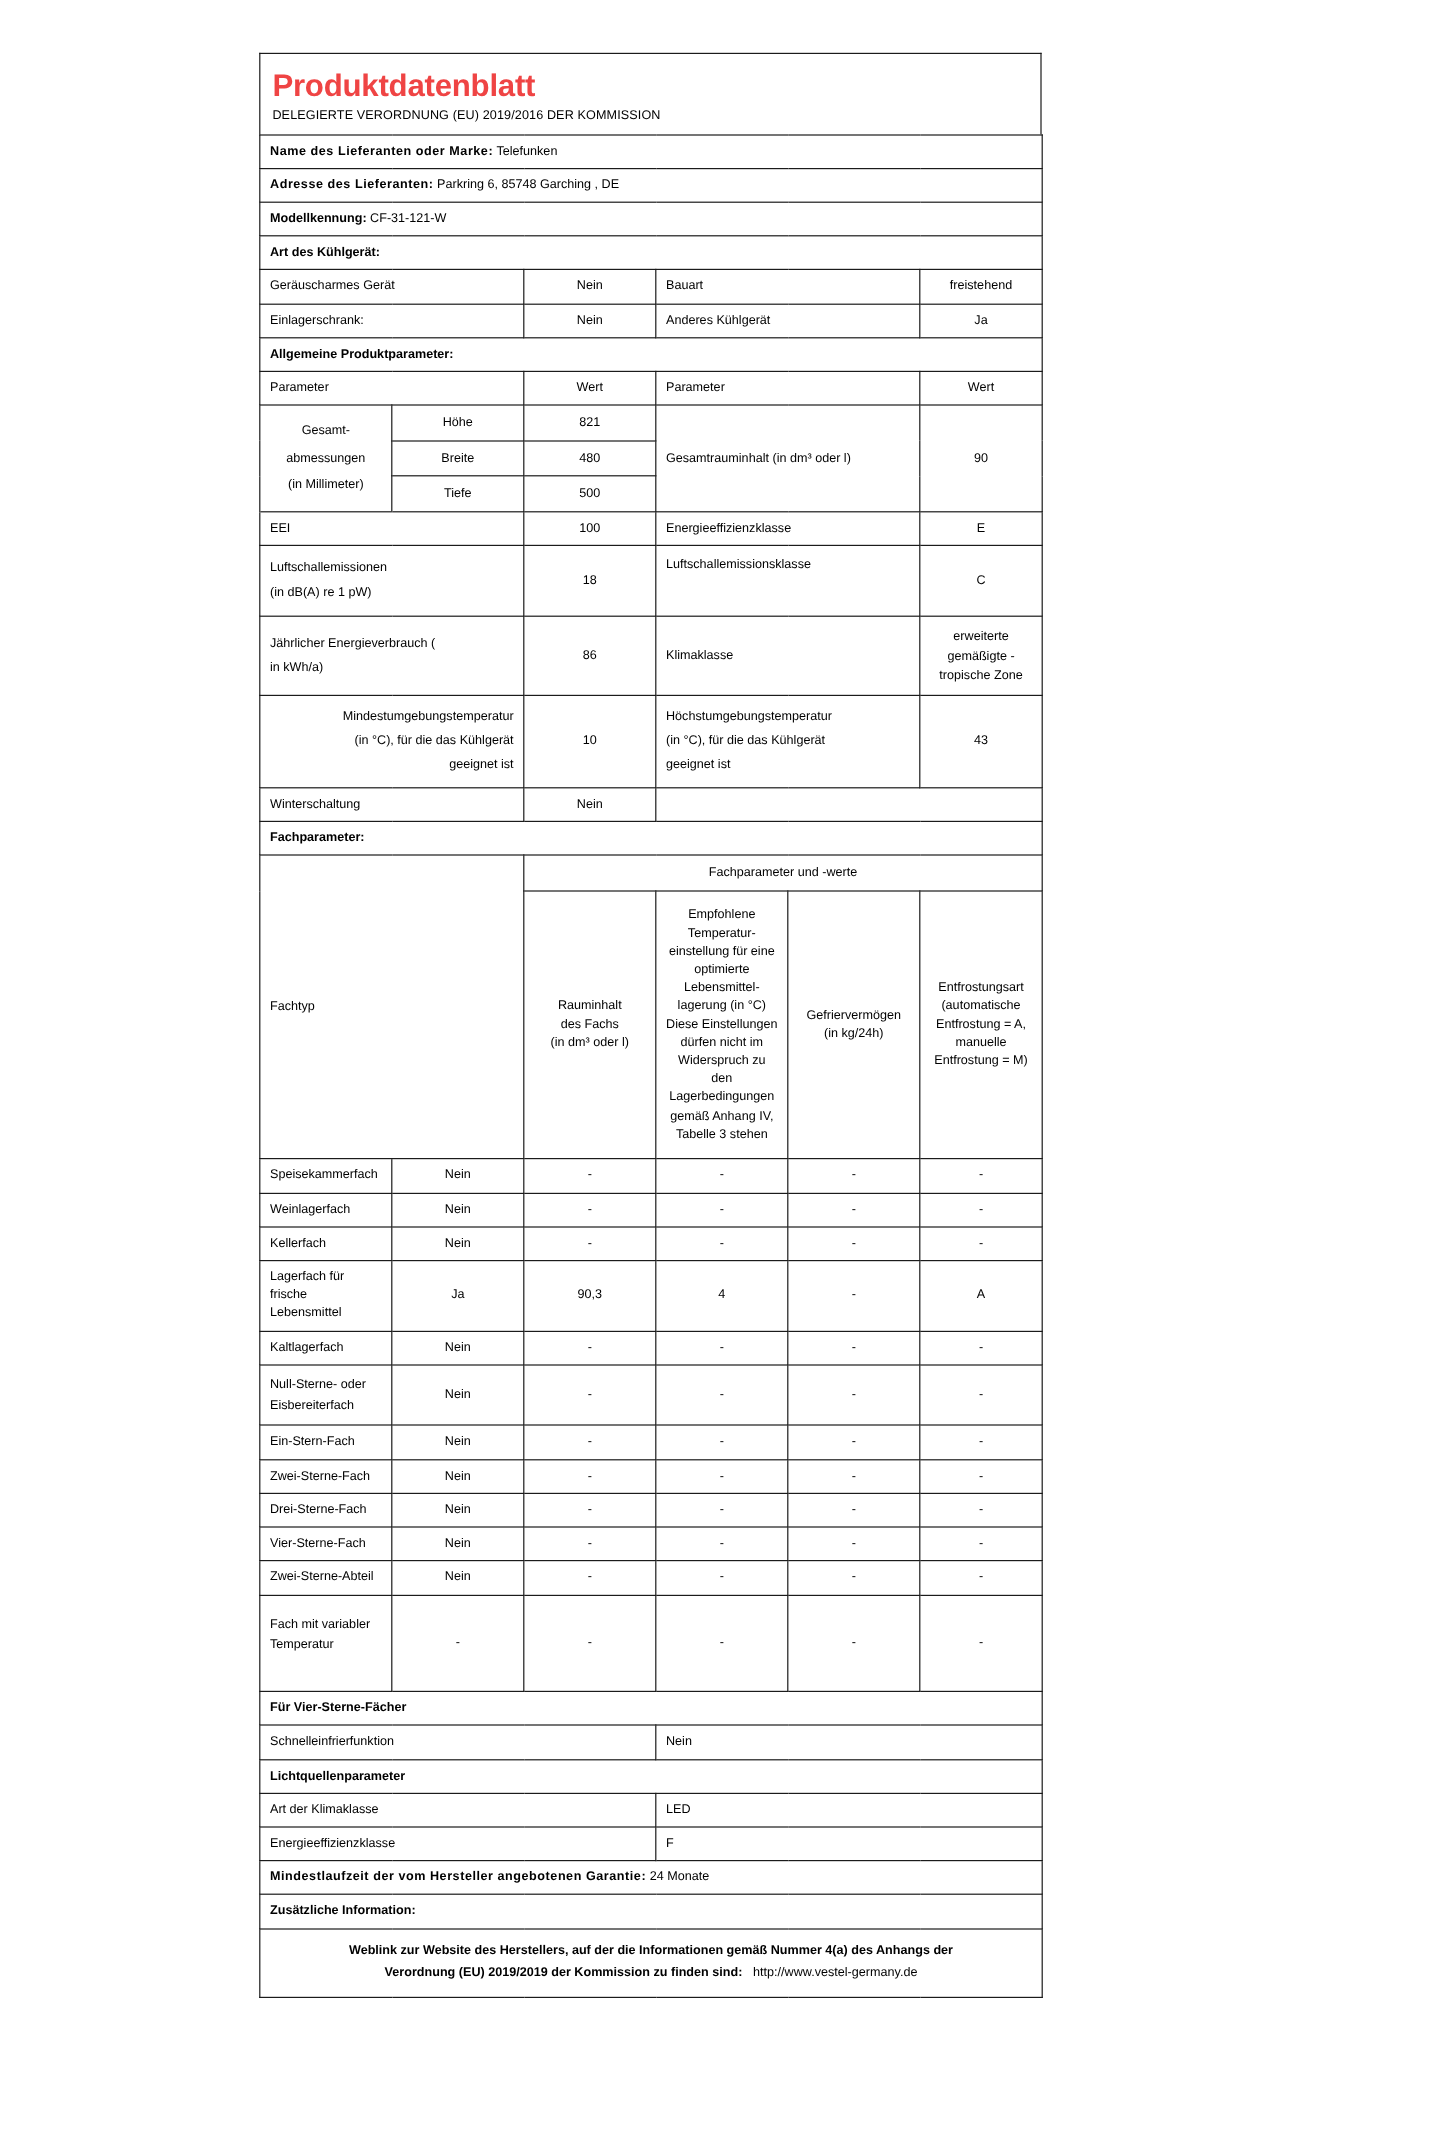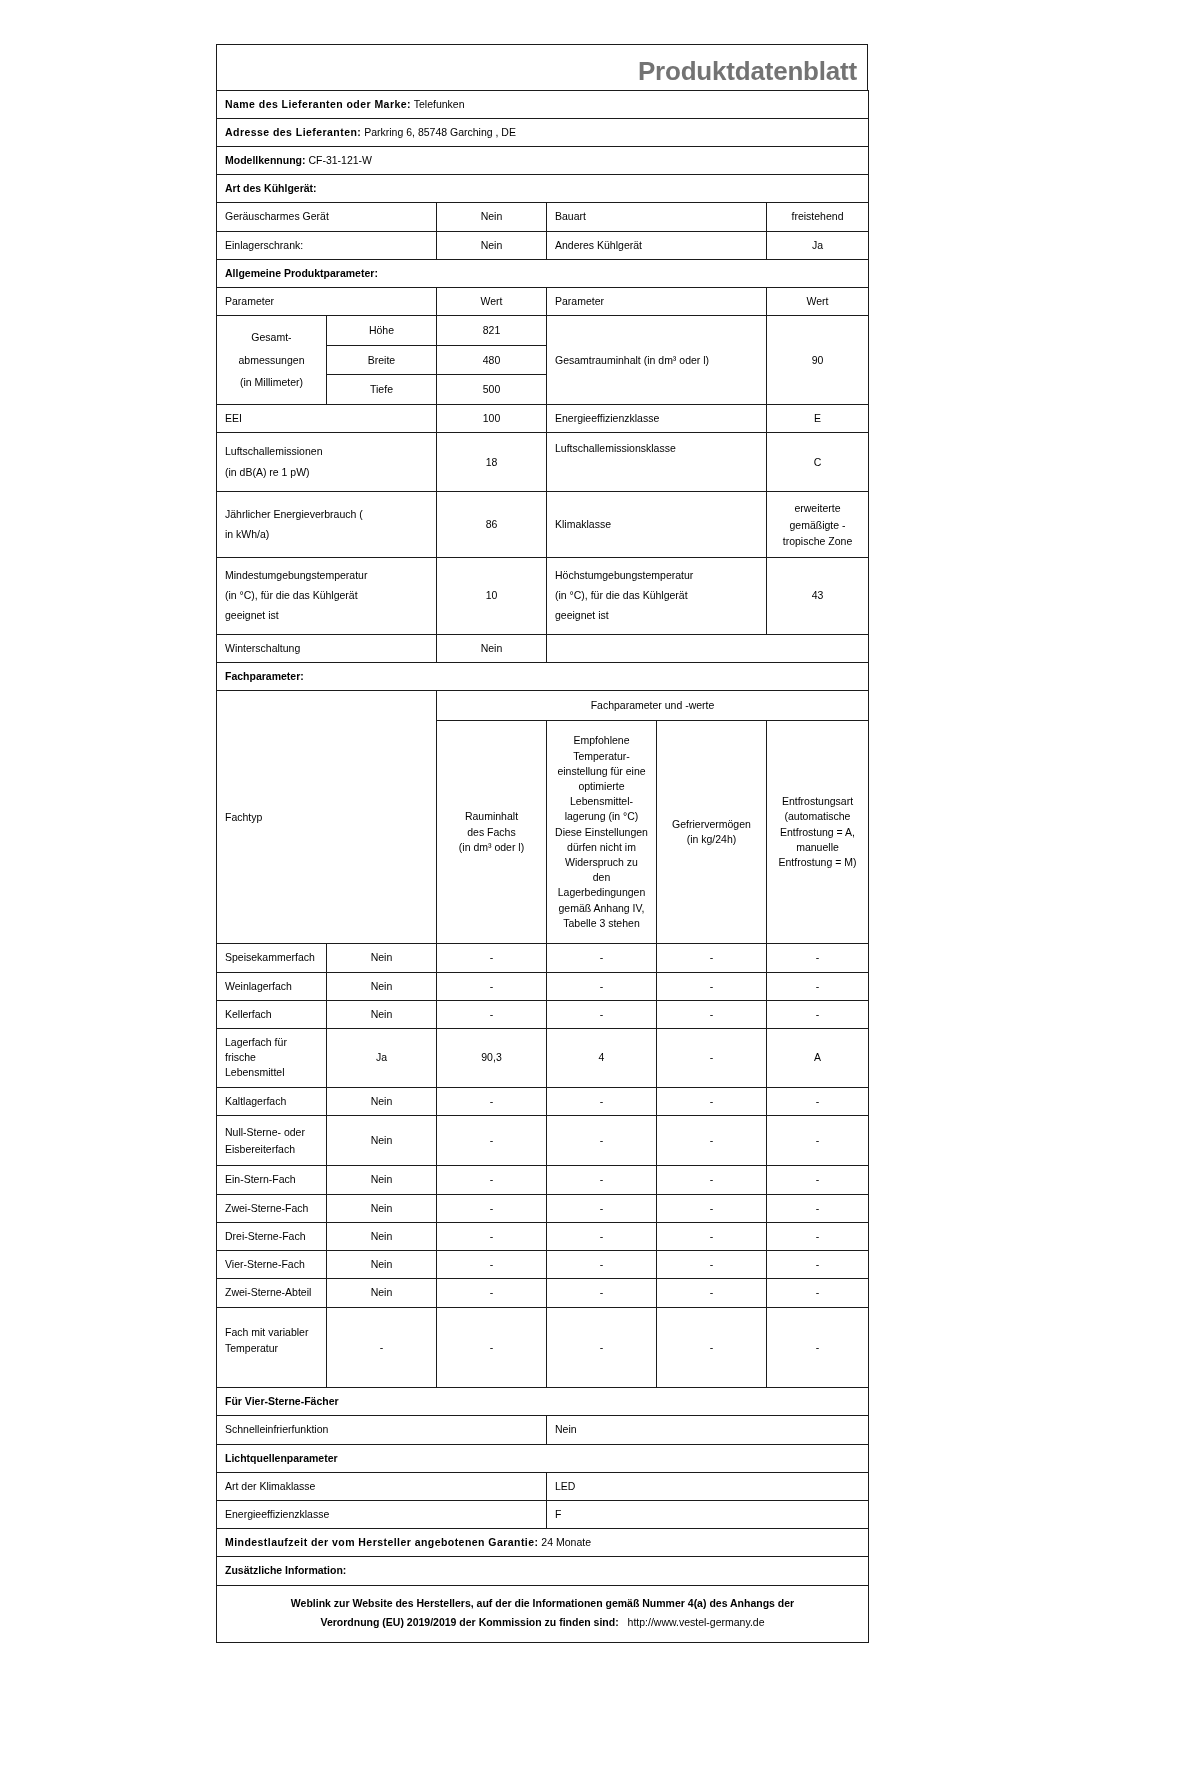--- a/index.html
+++ b/index.html
@@ -20,27 +20,26 @@
     height: 1785px;
     box-sizing: border-box;
   }
   .sheet {
     position: absolute;
     left: 216px;
     top: 44px;
     width: 652px;
   }
   .title {
-    color: #737373;
+    color: #ef4444;
     font-size: 26px;
     font-weight: bold;
     letter-spacing: -0.2px;
     padding: 12px 10px 4px 10px;
     line-height: 1.1;
-    text-align: right;
   }
   .subtitle {
     font-size: 10.5px;
     padding: 0 10px 10px 10px;
     letter-spacing: 0.1px;
   }
   table.main {
     border-collapse: collapse;
     width: 100%;
     table-layout: fixed;
@@ -71,20 +70,21 @@
   .footnote { font-size: 10.5px; line-height: 1.55; }
 </style>
 </head>
 <body>
 
 <div class="page">
   <div class="sheet">
 
     <div class="topcap">
       <div class="title">Produktdatenblatt</div>
+      <div class="subtitle">DELEGIERTE VERORDNUNG (EU) 2019/2016 DER KOMMISSION</div>
     </div>
 
     <table class="main">
       <colgroup>
         <col style="width:110px">
         <col style="width:110px">
         <col style="width:110px">
         <col style="width:110px">
         <col style="width:110px">
         <col style="width:102px">
@@ -194,21 +194,21 @@
         <td class="c vcenter" style="padding:8px 6px;">
           <div style="line-height:1.55;">
             <div>erweiterte</div>
             <div>gemäßigte -</div>
             <div>tropische Zone</div>
           </div>
         </td>
       </tr>
 
       <tr>
-        <td colspan="2" class="l" style="padding-top:8px;padding-bottom:8px;">
+        <td colspan="2" class="l" style="padding-top:8px;padding-bottom:8px;text-align:right;">
           <div style="line-height:1.9;">
             <div>Mindestumgebungstemperatur</div>
             <div>(in °C), für die das Kühlgerät</div>
             <div>geeignet ist</div>
           </div>
         </td>
         <td class="c vcenter">10</td>
         <td colspan="2" class="l" style="padding-top:8px;padding-bottom:8px;">
           <div style="line-height:1.9;">
             <div>Höchstumgebungstemperatur</div>

